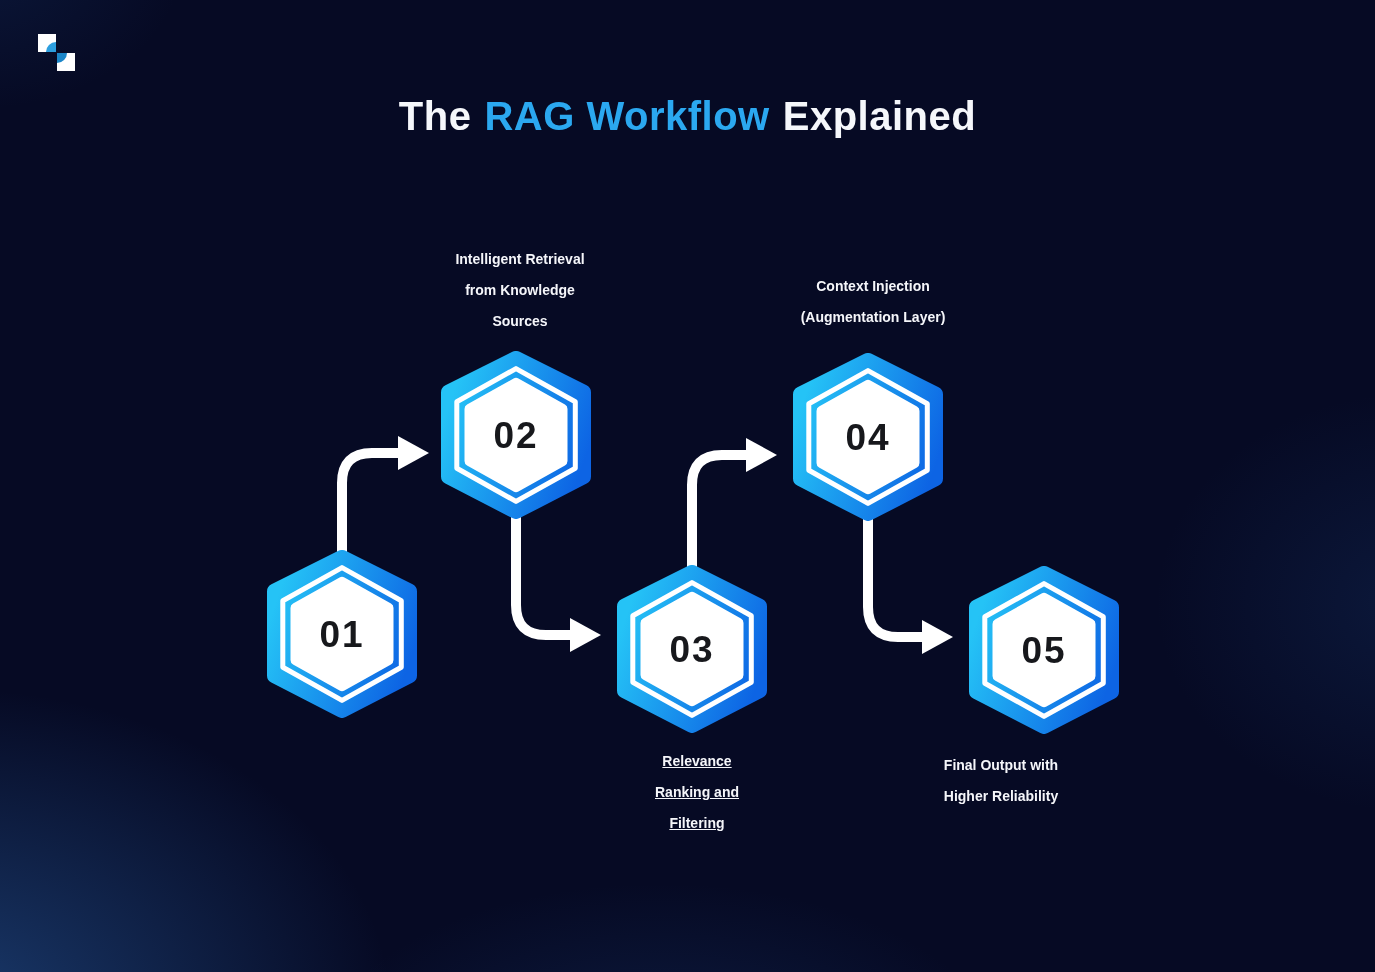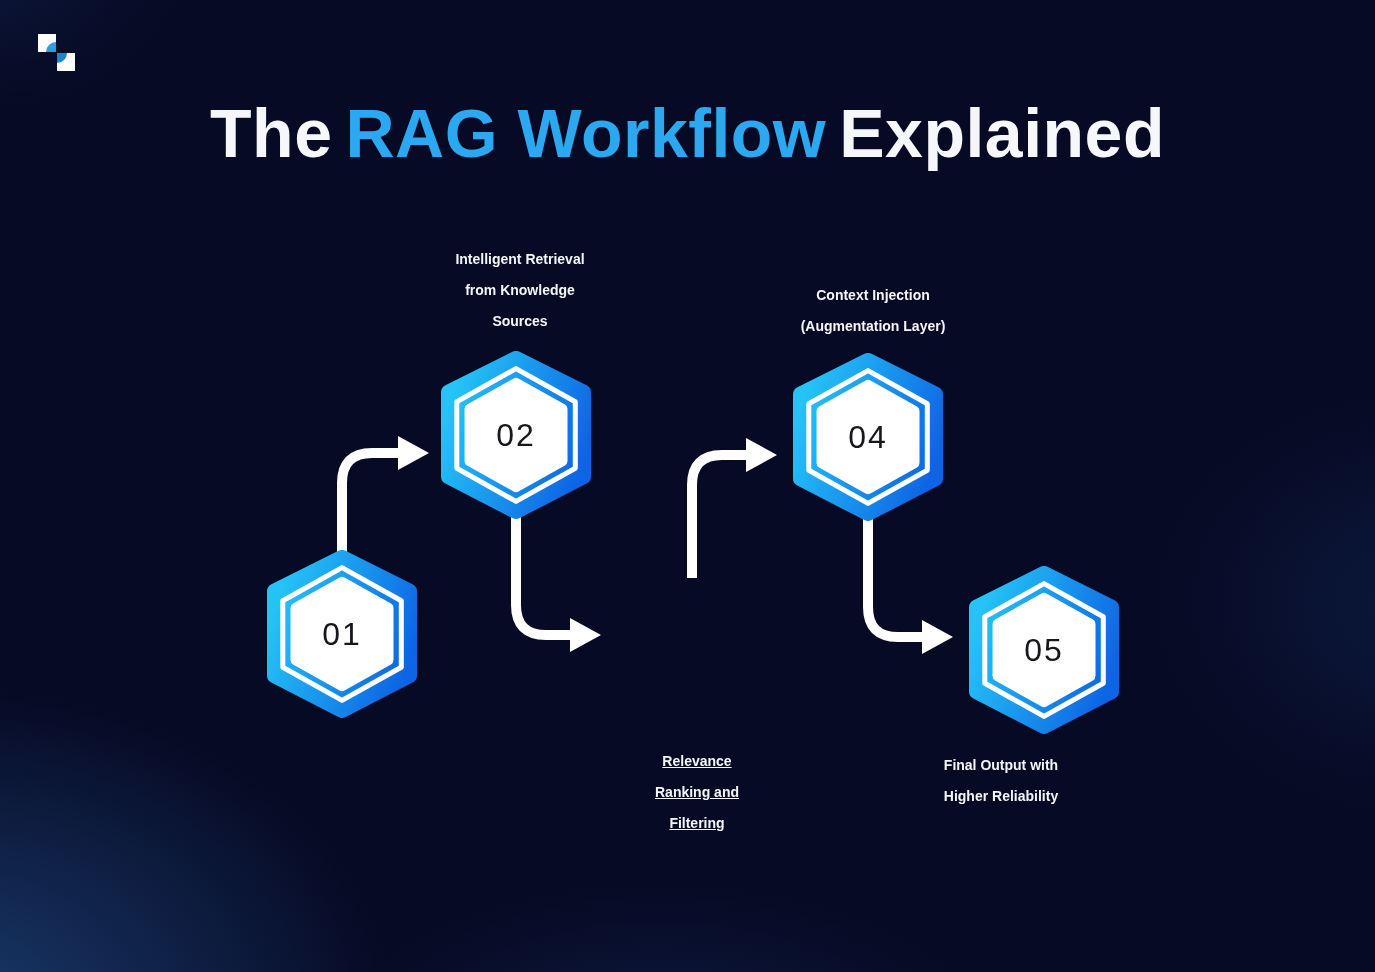--- a/index.html
+++ b/index.html
@@ -28,40 +28,40 @@
   .logo .sq2 { left: 19px; top: 19px; }
   .logo .q { position: absolute; width: 10px; height: 10px; }
   .logo .q1 { right: 0; bottom: 0; background: #2d9fdf; border-top-left-radius: 100%; }
   .logo .q2 { left: 0; top: 0; background: #1b86c8; border-bottom-right-radius: 100%; }
 
   
   .title {
     position: absolute;
     top: 94px; left: 0; right: 0;
     text-align: center;
-    font-size: 68px;
+    font-size: 40px;
     font-weight: 700;
     letter-spacing: 0.5px;
     color: #F5F7FB;
     z-index: 3;
   }
   .title .hl { color: #2BA8F0; margin: 0 13px; }
 
   
   .arrows { position: absolute; inset: 0; z-index: 1; }
 
   
   .hex { position: absolute; width: 150px; height: 168px; z-index: 2; }
   .hex svg { position: absolute; inset: 0; }
   .hex-number {
     position: absolute;
     left: 50%; top: 50%;
     transform: translate(-50%, -50%);
-    font-size: 32px;
-    font-weight: 400;
+    font-size: 37px;
+    font-weight: 700;
     letter-spacing: 2px;
     color: #17181C;
     line-height: 1;
   }
   .hex1 { left: 267px; top: 550px; }
   .hex2 { left: 441px; top: 351px; }
   .hex3 { left: 617px; top: 565px; }
   .hex4 { left: 793px; top: 353px; }
   .hex5 { left: 969px; top: 566px; padding-left: 24px; }
 
@@ -74,21 +74,21 @@
     font-size: 14px;
     font-weight: 700;
     line-height: 31px;
     color: #F5F6FA;
     z-index: 3;
     width: 340px;
   }
   .label1 { left: 339px;  top: 733px; }
   .label2 { left: 520px;  top: 244px; }
   .label3 { left: 697px;  top: 746px; text-decoration: underline; }
-  .label4 { left: 873px;  top: 271px; margin-top: 9px; }
+  .label4 { left: 873px;  top: 271px; }
   .label5 { left: 1001px; top: 750px; }
 </style>
 </head>
 <body>
 
 <div class="canvas">
 
   <div class="logo">
     <div class="sq sq1">
       <div class="q q1"></div>
@@ -142,20 +142,34 @@
             <stop offset="1" stop-color="#0D64E4"></stop>
       </linearGradient>
         </defs>
       <polygon points="75,8 142,41.5 142,125.5 75,160 8,125.5 8,41.5" fill="url(#g2)" stroke="url(#g2)" stroke-width="16" stroke-linejoin="round"></polygon>
       <polygon points="75,17.6 134.3,50.8 134.3,117.2 75,150.4 15.8,117.2 15.8,50.8" fill="none" stroke="#FFFFFF" stroke-width="5" stroke-linejoin="round"></polygon>
       <polygon points="75,31.9 121.5,57.9 121.5,110.1 75,136.1 28.5,110.1 28.5,57.9" fill="#FFFFFF" stroke="#FFFFFF" stroke-width="10" stroke-linejoin="round"></polygon>
     </svg>
     <div class="hex-number">02</div>
   </div>
 
+  <div class="hex hex3">
+    <svg viewBox="0 0 150 168">
+      <defs>
+          <linearGradient id="g3" x1="0" y1="0.3" x2="1" y2="0.7">
+        <stop offset="0" stop-color="#25C3F6"></stop>
+            <stop offset="1" stop-color="#0D64E4"></stop>
+      </linearGradient>
+        </defs>
+      <polygon points="75,8 142,41.5 142,125.5 75,160 8,125.5 8,41.5" fill="url(#g3)" stroke="url(#g3)" stroke-width="16" stroke-linejoin="round"></polygon>
+      <polygon points="75,17.6 134.3,50.8 134.3,117.2 75,150.4 15.8,117.2 15.8,50.8" fill="none" stroke="#FFFFFF" stroke-width="5" stroke-linejoin="round"></polygon>
+      <polygon points="75,31.9 121.5,57.9 121.5,110.1 75,136.1 28.5,110.1 28.5,57.9" fill="#FFFFFF" stroke="#FFFFFF" stroke-width="10" stroke-linejoin="round"></polygon>
+    </svg>
+    <div class="hex-number">03</div>
+  </div>
 
   <div class="hex hex4">
     <svg viewBox="0 0 150 168">
       <defs>
           <linearGradient id="g4" x1="0" y1="0.3" x2="1" y2="0.7">
         <stop offset="0" stop-color="#25C3F6"></stop>
             <stop offset="1" stop-color="#0D64E4"></stop>
       </linearGradient>
         </defs>
       <polygon points="75,8 142,41.5 142,125.5 75,160 8,125.5 8,41.5" fill="url(#g4)" stroke="url(#g4)" stroke-width="16" stroke-linejoin="round"></polygon>

